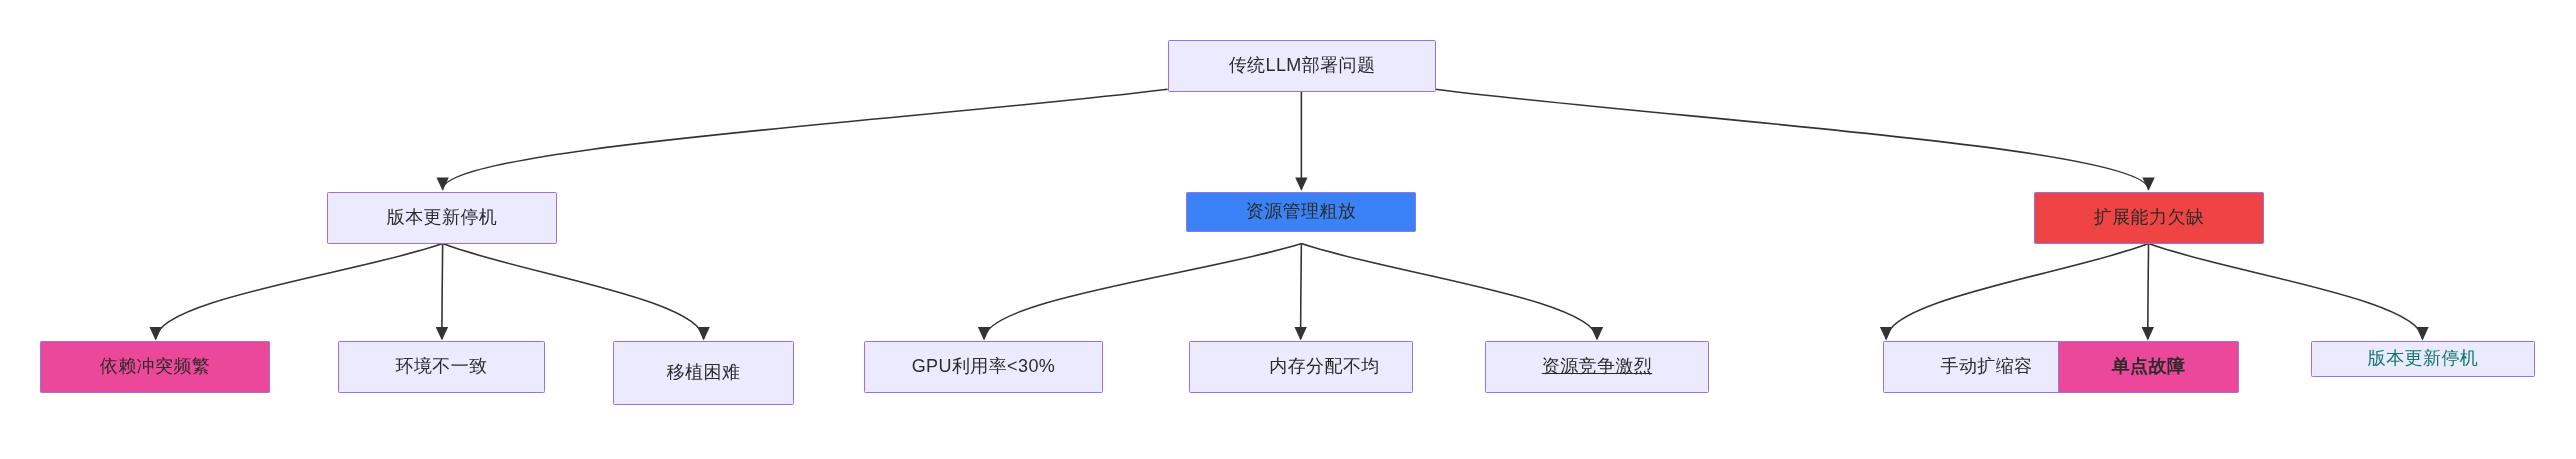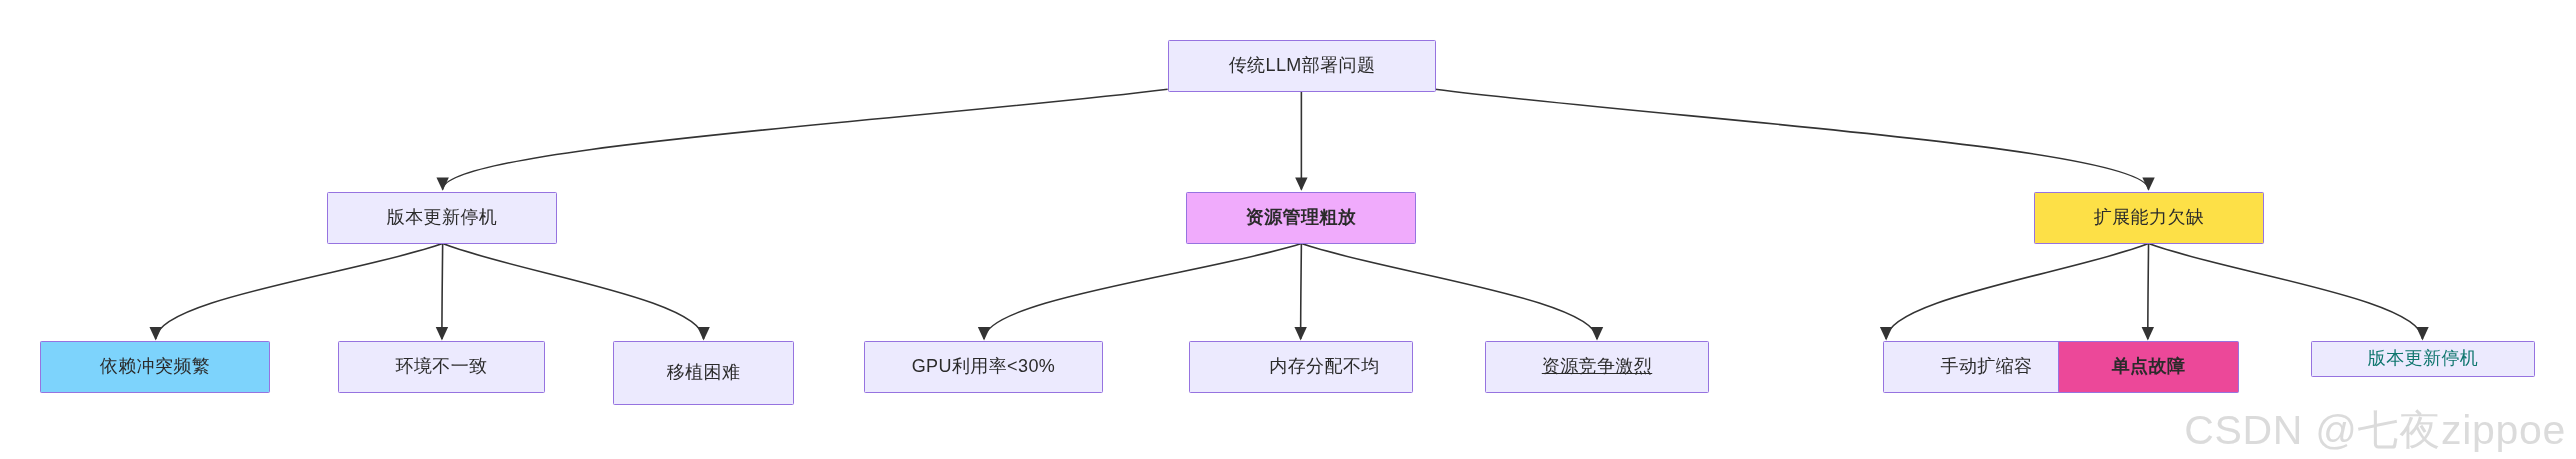--- a/index.html
+++ b/index.html
@@ -83,27 +83,27 @@
       </g>
   </svg>
 
   <div id="nodes-group">
       <div class="node" style="left: 1168px; top: 40px; width: 268px; height: 52px; background: rgb(236, 234, 254); border-color: rgb(150, 115, 224); color: rgb(43, 43, 43);">
         <span class="node-label">传统LLM部署问题</span>
       </div>
       <div class="node" style="left: 327px; top: 192px; width: 230px; height: 52px; background: rgb(236, 234, 254); border-color: rgb(150, 115, 224); color: rgb(43, 43, 43);">
         <span class="node-label">版本更新停机</span>
       </div>
-      <div class="node" style="left: 1186px; top: 192px; width: 230px; height: 52px; background: #f0abfc; border-color: rgb(150, 115, 224); color: rgb(43, 43, 43); font-weight: bold;">
+      <div class="node" style="left: 1186px; top: 192px; width: 230px; height: 40px; background: #3b82f6; border-color: rgb(150, 115, 224); color: rgb(43, 43, 43);">
         <span class="node-label">资源管理粗放</span>
       </div>
-      <div class="node" style="left: 2034px; top: 192px; width: 230px; height: 52px; background: #fde047; border-color: rgb(150, 115, 224); color: rgb(43, 43, 43);">
+      <div class="node" style="left: 2034px; top: 192px; width: 230px; height: 52px; background: #ef4444; border-color: rgb(150, 115, 224); color: rgb(43, 43, 43);">
         <span class="node-label">扩展能力欠缺</span>
       </div>
-      <div class="node" style="left: 40px; top: 341px; width: 230px; height: 52px; background: #7dd3fc; border-color: rgb(150, 115, 224); color: rgb(43, 43, 43);">
+      <div class="node" style="left: 40px; top: 341px; width: 230px; height: 52px; background: #ec4899; border-color: rgb(150, 115, 224); color: rgb(43, 43, 43);">
         <span class="node-label">依赖冲突频繁</span>
       </div>
       <div class="node" style="left: 338px; top: 341px; width: 207px; height: 52px; background: rgb(236, 234, 254); border-color: rgb(150, 115, 224); color: rgb(43, 43, 43);">
         <span class="node-label">环境不一致</span>
       </div>
       <div class="node" style="left: 613px; top: 341px; width: 181px; height: 64px; background: rgb(236, 234, 254); border-color: rgb(150, 115, 224); color: rgb(43, 43, 43);">
         <span class="node-label">移植困难</span>
       </div>
       <div class="node" style="left: 864px; top: 341px; width: 239px; height: 52px; background: rgb(236, 234, 254); border-color: rgb(150, 115, 224); color: rgb(43, 43, 43);">
         <span class="node-label">GPU利用率&lt;30%</span>
@@ -118,16 +118,15 @@
         <span class="node-label">手动扩缩容</span>
       </div>
       <div class="node" style="left: 2058px; top: 341px; width: 181px; height: 52px; background: #ec4899; border-color: rgb(150, 115, 224); color: rgb(43, 43, 43); font-weight: bold;">
         <span class="node-label">单点故障</span>
       </div>
       <div class="node" style="left: 2311px; top: 341px; width: 224px; height: 36px; background: rgb(236, 234, 254); border-color: rgb(150, 115, 224); color: #0f766e;">
         <span class="node-label">版本更新停机</span>
       </div>
     </div>
 
-  <div id="watermark">CSDN @七夜zippoe</div>
 
 </div>
 
 
 </body></html>

